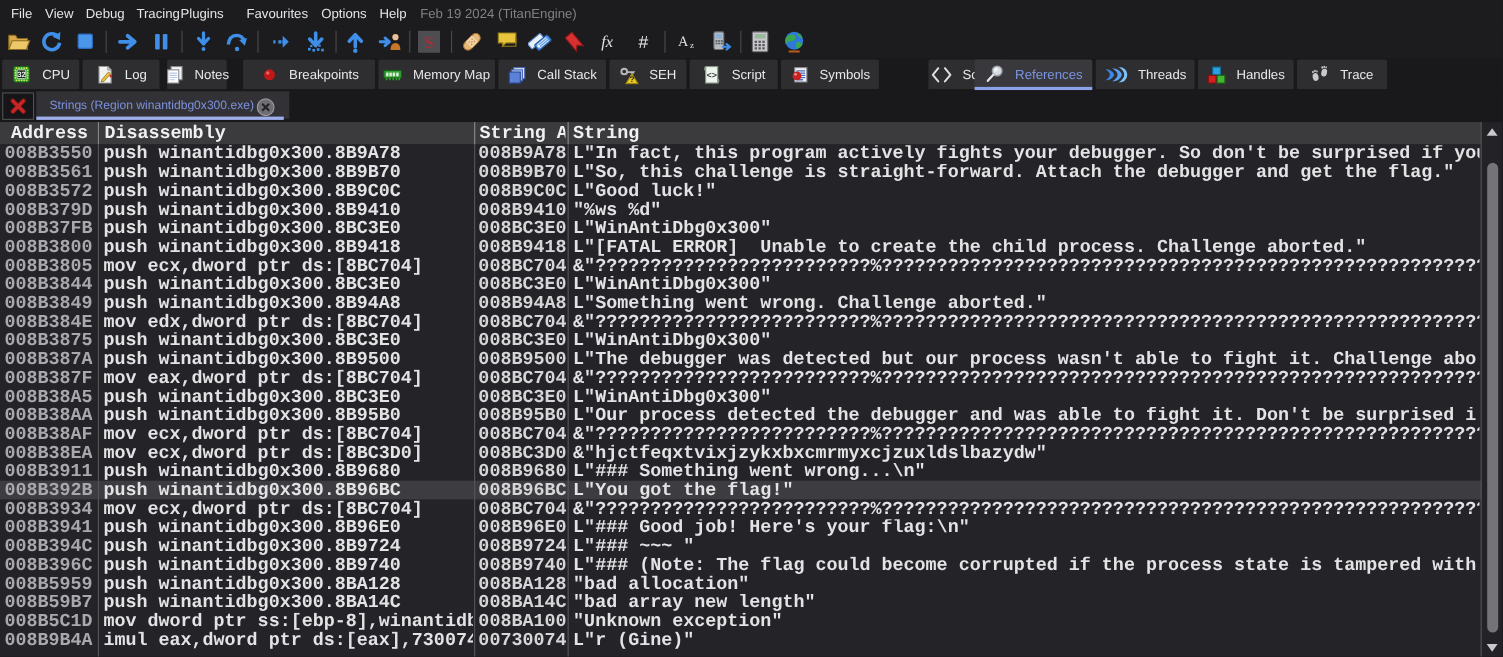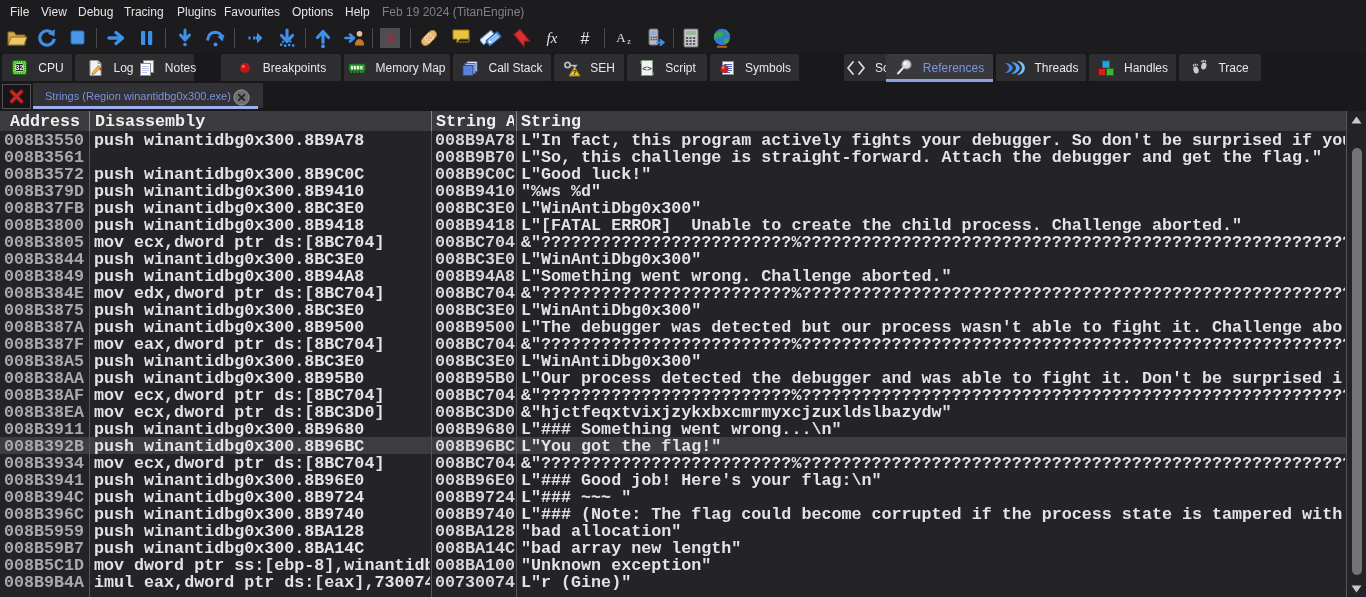--- a/index.html
+++ b/index.html
@@ -56,21 +56,21 @@
 .sarrow { position:absolute; left:0; width:19px; height:17px; display:flex; align-items:center; justify-content:center; }
 </style>
 </head>
 <body>
 
 <div id="menubar">
   <span style="left:10px">File</span>
   <span style="left:41px">View</span>
   <span style="left:78px">Debug</span>
   <span style="left:124px">Tracing</span>
-  <span style="left:177px">Plugins</span>
+  <span style="left:164px">Plugins</span>
   <span style="left:224px">Favourites</span>
   <span style="left:292px">Options</span>
   <span style="left:345px">Help</span>
   <span class="dim" style="left:382px">Feb 19 2024 (TitanEngine)</span>
 </div>
 
 <div id="toolbar">
     <svg class="tbi" style="left:6px" viewBox="0 0 22 22">
       <path d="M2 6 L2 18 L19 18 L19 8 L10 8 L8 5 L2 5 Z" fill="#d9a94a" stroke="#8a6a20"></path>
       <path d="M2 18 L5 10 L21 10 L18 18 Z" fill="#eec76a" stroke="#8a6a20"></path>
@@ -243,21 +243,21 @@
     </div>
     <div class="tab" style="left:75px; width:70px">
       <svg width="18" height="18" viewBox="0 0 18 18">
         <path d="M4 1.5 h8 l3 3 V16.5 H4 Z" fill="#f2f2f2" stroke="#9a9a9a"></path>
         <path d="M12 1.5 V4.5 H15" fill="none" stroke="#9a9a9a"></path>
         <path d="M6.5 13.5 L12.5 6.5 L14.5 8 L8.5 15 L6 15.6 Z" fill="#e8c33c" stroke="#8a7420" stroke-width=".7"></path>
         <circle cx="14.8" cy="10.2" r="1.3" fill="#e02020"></circle>
       </svg>
       <span>Log</span>
     </div>
-    <div class="tab" style="left:140px; width:54px">
+    <div class="tab" style="left:152px; width:54px">
       <svg width="18" height="18" viewBox="0 0 18 18">
         <rect x="5.5" y="1.5" width="10" height="12" fill="#f4f4f4" stroke="#8a8a8a"></rect>
         <rect x="2.5" y="4.5" width="10" height="12" fill="#ffffff" stroke="#8a8a8a"></rect>
         <g stroke="#b8c6e8" stroke-width="1">
           <path d="M4 7.5 h7 M4 9.5 h7 M4 11.5 h7 M4 13.5 h5"></path>
         </g>
       </svg>
       <span>Notes</span>
     </div>
     <div class="tab" style="left:221px; width:120px">
@@ -391,20 +391,21 @@
   </div>
   <div id="rows">
       <div class="row" style="top:0px">
         <span class="c1">008B3550</span>
         <span class="c2">push winantidbg0x300.8B9A78</span>
         <span class="c3">008B9A78</span>
         <span class="c4">L"In fact, this program actively fights your debugger. So don't be surprised if you</span>
       </div>
       <div class="row" style="top:17px">
         <span class="c1">008B3561</span>
+        <span class="c2">push winantidbg0x300.8B9B70</span>
         <span class="c3">008B9B70</span>
         <span class="c4">L"So, this challenge is straight-forward. Attach the debugger and get the flag."</span>
       </div>
       <div class="row" style="top:34px">
         <span class="c1">008B3572</span>
         <span class="c2">push winantidbg0x300.8B9C0C</span>
         <span class="c3">008B9C0C</span>
         <span class="c4">L"Good luck!"</span>
       </div>
       <div class="row" style="top:51px">

